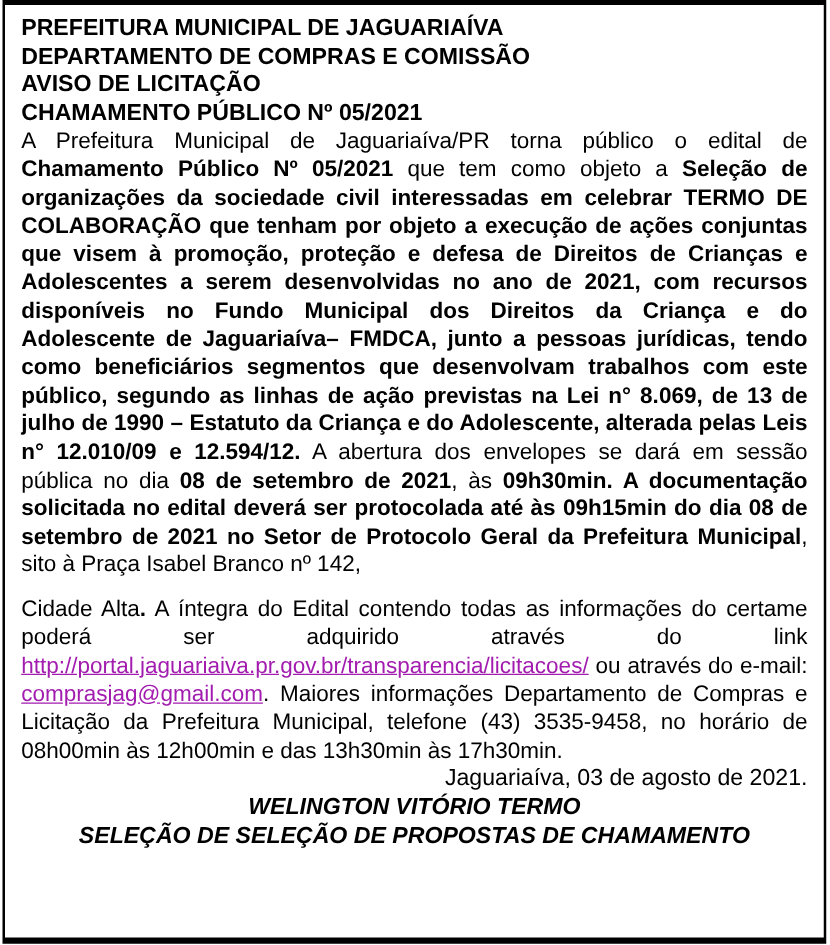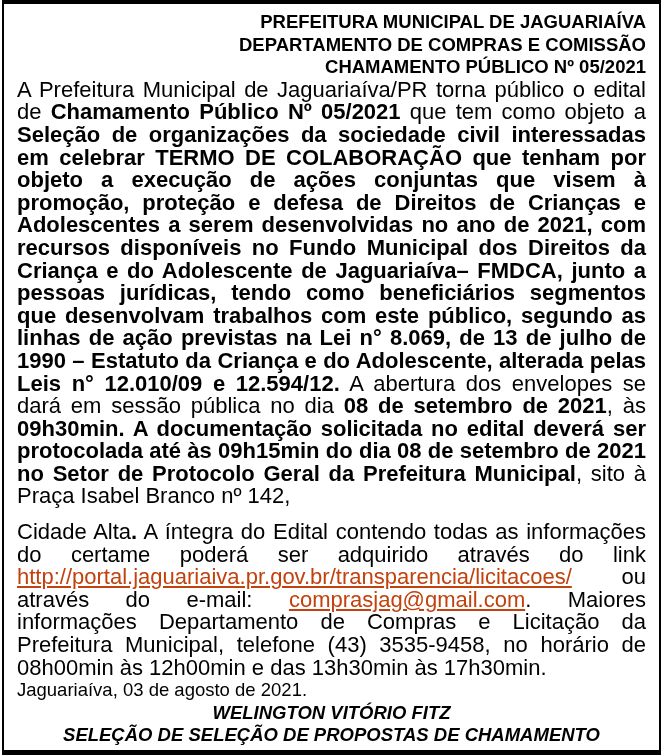--- a/index.html
+++ b/index.html
@@ -22,66 +22,67 @@
     left: 2px;
     right: 3px;
     bottom: 1px;
     border: 2px solid #000000;
     border-top-width: 4px;
     border-bottom-width: 5px;
     box-sizing: border-box;
     padding: 7px 13px 4px 13px;
   }
   .hdr {
-    text-align: right;
+    text-align: left;
     font-weight: 700;
     font-size: 18.5px;
     line-height: 22.6px;
   }
   .para {
     text-align: justify;
-    font-size: 22px;
+    font-size: 18px;
     line-height: 22.6px;
   }
   .para.second {
     margin-top: 13px;
   }
   .b { font-weight: 700; }
   .a {
-    color: #c2410c;
+    color: #a21caf;
     text-decoration: underline;
     cursor: pointer;
   }
   .center-line {
-    text-align: left;
+    text-align: right;
     font-size: 18.5px;
     line-height: 22.6px;
   }
   .sig {
     text-align: center;
     font-weight: 700;
     font-style: italic;
     font-size: 18.5px;
     line-height: 22.6px;
   }
 </style>
 </head>
 <body>
 
 <div class="canvas">
   <div class="frame">
 
     <div class="hdr">
       <div>PREFEITURA MUNICIPAL DE JAGUARIAÍVA</div>
       <div>DEPARTAMENTO DE COMPRAS E COMISSÃO</div>
+      <div>AVISO DE LICITAÇÃO</div>
       <div>CHAMAMENTO PÚBLICO Nº 05/2021</div>
     </div>
 
     <div class="para"><span>A Prefeitura Municipal de Jaguariaíva/PR torna público o edital de </span><span class="b">Chamamento Público Nº 05/2021</span><span> que tem como objeto a </span><span class="b">Seleção de organizações da sociedade civil interessadas em celebrar TERMO DE COLABORAÇÃO que tenham por objeto a execução de ações conjuntas que visem à promoção, proteção e defesa de Direitos de Crianças e Adolescentes a serem desenvolvidas no ano de 2021, com recursos disponíveis no Fundo Municipal dos Direitos da Criança e do Adolescente de Jaguariaíva– FMDCA, junto a pessoas jurídicas, tendo como beneficiários segmentos que desenvolvam trabalhos com este público, segundo as linhas de ação previstas na Lei n° 8.069, de 13 de julho de 1990 – Estatuto da Criança e do Adolescente, alterada pelas Leis n° 12.010/09 e 12.594/12.</span><span> A abertura dos envelopes se dará em sessão pública no dia </span><span class="b">08 de setembro de 2021</span><span>, às </span><span class="b">09h30min. A documentação solicitada no edital deverá ser protocolada até às 09h15min do dia 08 de setembro de 2021 no Setor de Protocolo Geral da Prefeitura Municipal</span><span>, sito à Praça Isabel Branco nº 142,</span></div>
 
     <div class="para second"><span>Cidade Alta</span><span class="b">.</span><span> A íntegra do Edital contendo todas as informações do certame poderá ser adquirido através do link </span><span class="a">http://portal.jaguariaiva.pr.gov.br/transparencia/licitacoes/</span><span> ou através do e-mail: </span><span class="a">comprasjag@gmail.com</span><span>. Maiores informações Departamento de Compras e Licitação da Prefeitura Municipal, telefone (43) 3535-9458, no horário de 08h00min às 12h00min e das 13h30min às 17h30min.</span></div>
 
     <div class="center-line">Jaguariaíva, 03 de agosto de 2021.</div>
-    <div class="sig">WELINGTON VITÓRIO FITZ</div>
+    <div class="sig">WELINGTON VITÓRIO TERMO</div>
     <div class="sig">SELEÇÃO DE SELEÇÃO DE PROPOSTAS DE CHAMAMENTO</div>
 
   </div>
 </div>
 
 </body></html>

